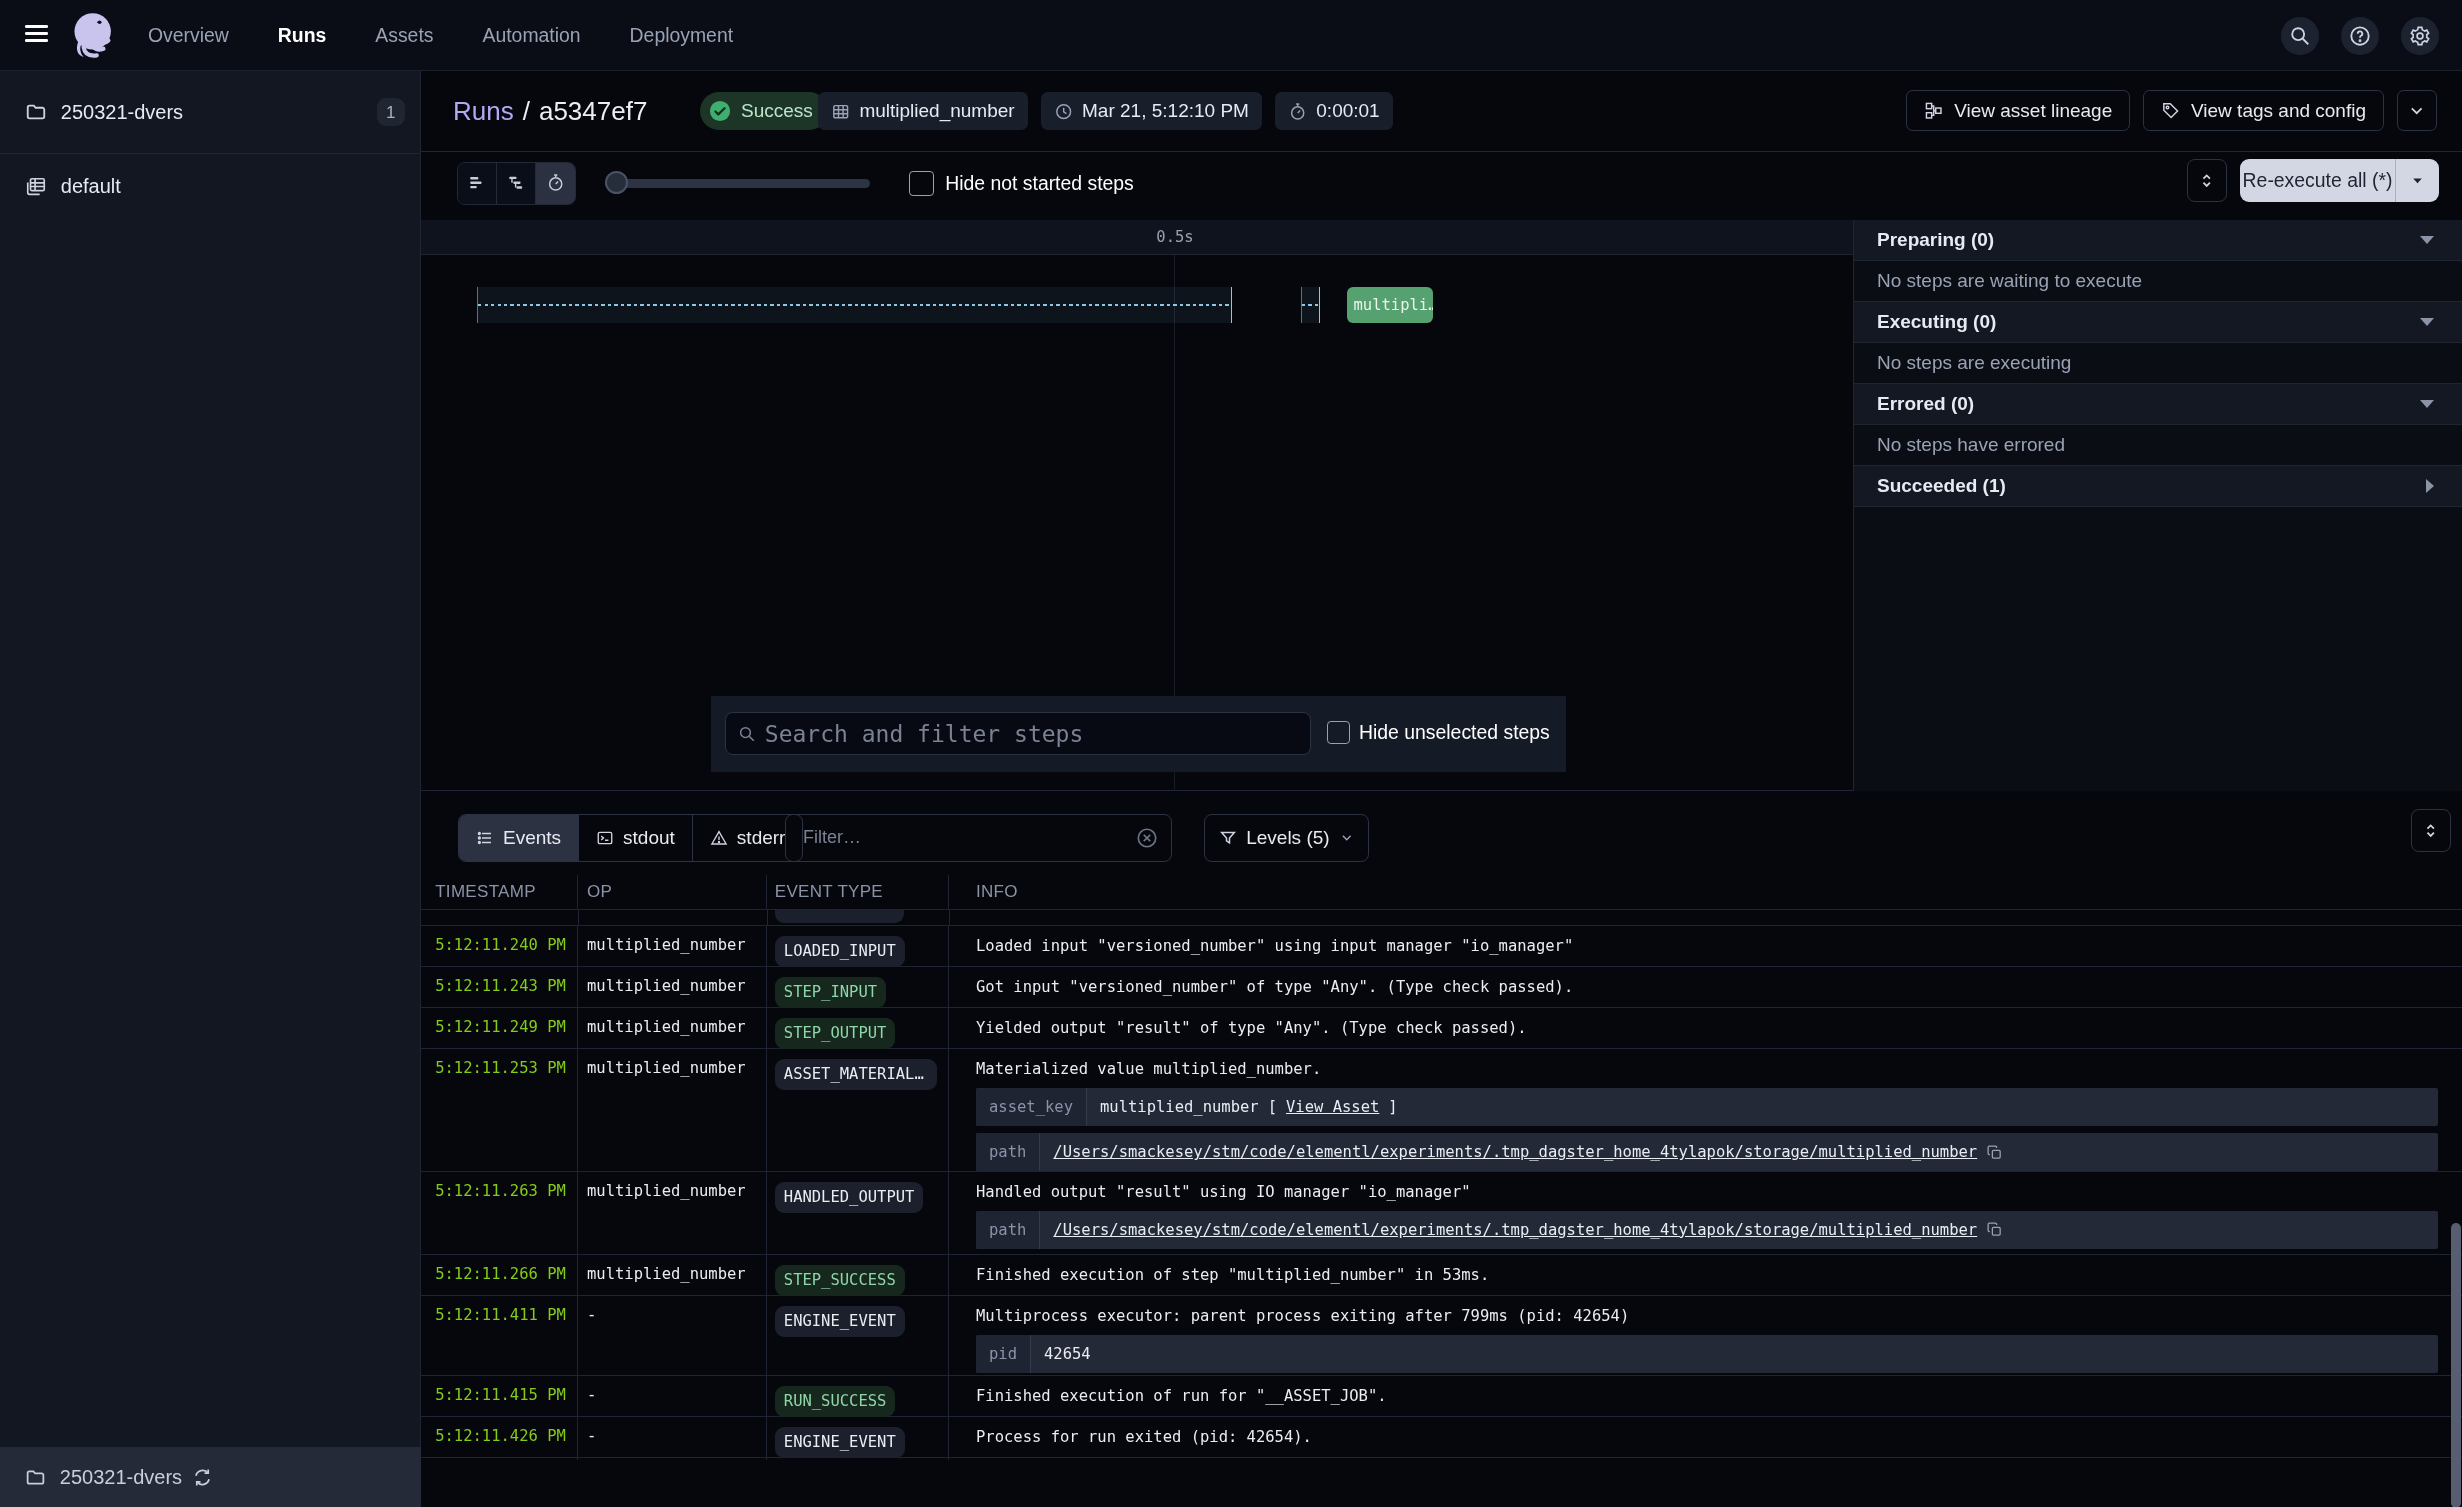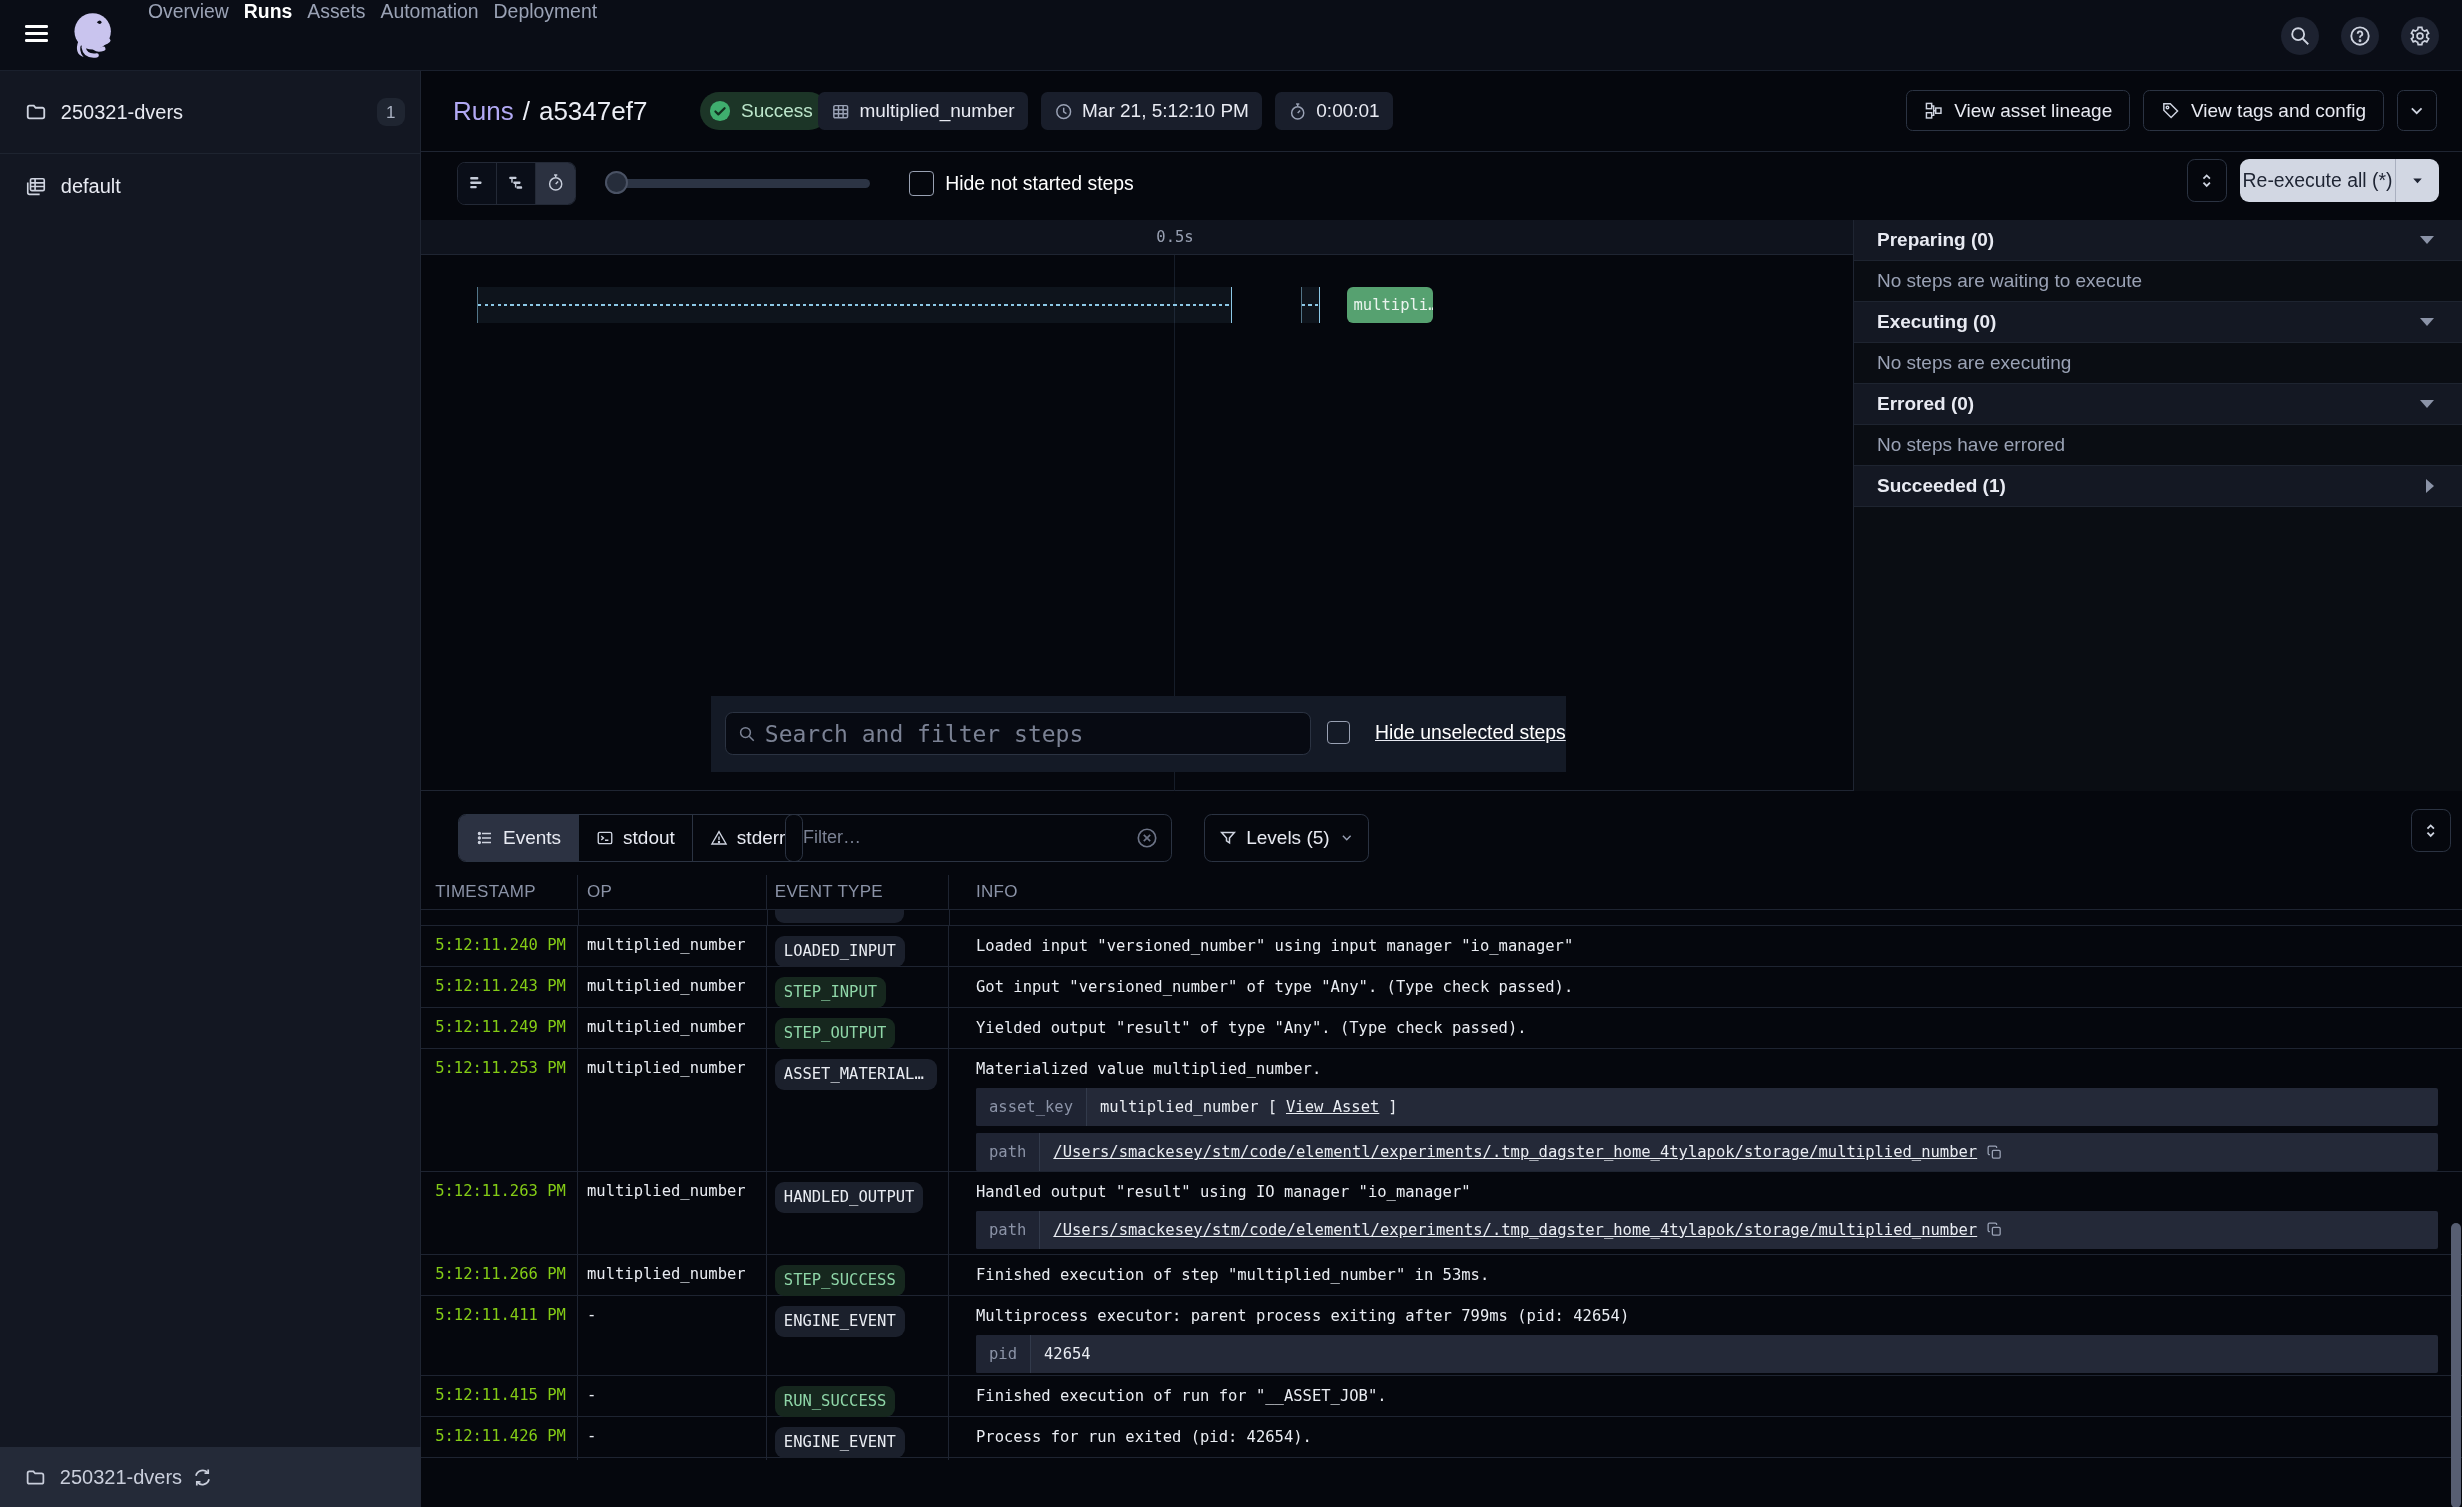--- a/index.html
+++ b/index.html
@@ -8,21 +8,21 @@
          font-family:"Liberation Sans", sans-serif; color:#e8eaf2; }
   .mono { font-family:"DejaVu Sans Mono", monospace; }
   .app { position:relative; width:2462px; height:1507px; }
 
   
   .topnav { position:absolute; left:0; top:0; width:2462px; height:71px;
             background:#0a0d16; border-bottom:0.6px solid #1a202d; display:flex; align-items:center; }
   .hamburger { position:absolute; left:24.6px; top:24.6px; width:26px; height:22px; cursor:pointer; }
   .hamburger i { display:block; width:23px; height:3.2px; background:#ffffff; border-radius:1.3px; margin-bottom:3.9px; }
   .logo { position:absolute; left:67px; top:9px; width:53px; height:53px; }
-  .nav-items { position:absolute; left:148px; top:0; height:71px; display:flex; align-items:flex-start; gap:15px; }
+  .nav-items { position:absolute; left:148px; top:0; height:71px; display:flex; align-items:center; gap:49px; }
   .nav-item { font-size:19.4px; color:#9aa2b5; cursor:pointer; white-space:nowrap; }
   .nav-item.active { color:#ffffff; font-weight:bold; }
   .topnav-right { position:absolute; right:23px; top:0; height:71px; display:flex; align-items:center; gap:22px; }
   .circle-btn { width:38px; height:38px; border-radius:50%; background:#1d2230; color:#cfd4e0;
                 display:flex; align-items:center; justify-content:center; cursor:pointer; }
   .circle-btn svg { width:22px; height:22px; }
 
   
   .sidebar { position:absolute; left:0; top:71px; width:421px; height:1436px;
              background:#131722; border-right:0.6px solid #1f2532; }
@@ -107,21 +107,21 @@
   .step-bar { position:absolute; left:926px; top:67px; width:86px; height:36px; border-radius:6px;
               background:#56a170; overflow:hidden; cursor:pointer; }
   .step-bar .txt { font-size:15.5px; color:#eaf4ee; line-height:36px; padding-left:6.5px; white-space:nowrap; }
   .gantt-overlay { position:absolute; left:290px; top:476px; width:855px; height:76px; background:#141a26; }
   .gantt-search { position:absolute; left:14.2px; top:16px; width:586px; height:43px; background:#070a12;
                   border:1.3px solid #2b3342; border-radius:7.8px; display:flex; align-items:center; padding:0 11.6px; gap:9px; }
   .gantt-search svg { width:18px; height:18px; color:#7b8294; flex:none; }
   .gantt-search input { background:transparent; border:none; outline:none; color:#e8eaf2; width:100%;
                         font-family:"DejaVu Sans Mono", monospace; font-size:23px; }
   .gantt-search input::placeholder { color:#7b8294; }
-  .hide-unselected { position:absolute; left:616px; top:25px; display:flex; gap:25px;text-decoration:underline; }
+  .hide-unselected { position:absolute; left:616px; top:25px; display:flex; gap:9px; }
   .hide-unselected .checkbox { width:23px; height:23px; }
 
   
   .step-panel { position:absolute; left:1432px; top:0; width:609px; height:571px;
                 border-left:1.3px solid #1f2532; background:#0a0d14; }
   .panel-header { height:41px; background:#141823; border-bottom:0.6px solid #1e2430; display:flex;
                   align-items:center; padding:0 28.5px 0 23px; cursor:pointer; }
   .panel-header .lbl { font-size:19px; font-weight:bold; color:#e8eaf2; flex:1; }
   .panel-body { height:41px; background:#0a0d13; border-bottom:0.6px solid #1e2430; display:flex;
                 align-items:center; padding:0 23px; font-size:19px; color:#9aa2b5; }

